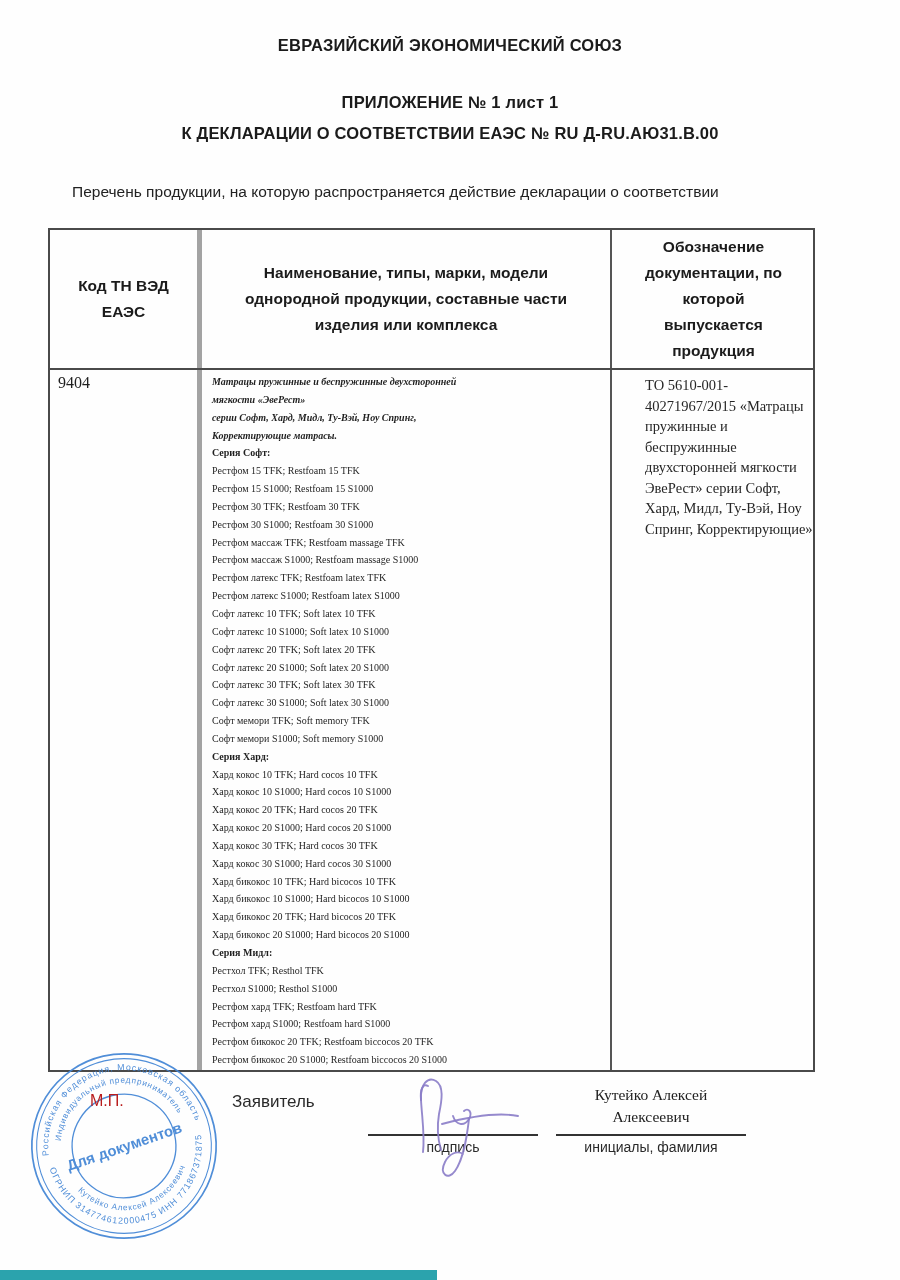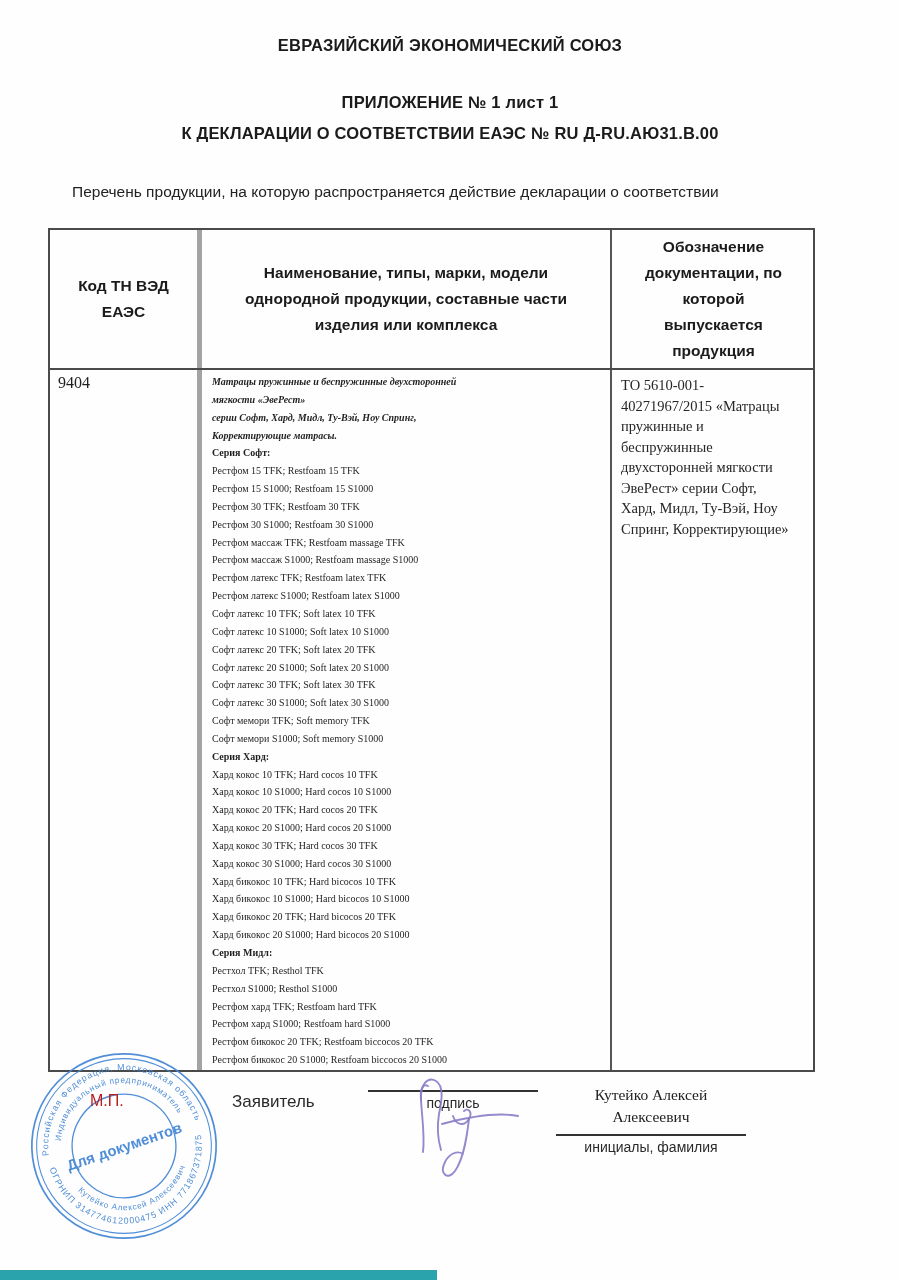--- a/index.html
+++ b/index.html
@@ -34,28 +34,28 @@
   .c2{width:410px;flex:0 0 410px;border-right:2px solid #555;}
   .c3{width:203px;flex:0 0 203px;}
   .th{display:flex;align-items:center;justify-content:center;text-align:center;
       font-weight:bold;font-size:15.5px;line-height:26px;color:#1b1b1b;}
   .th.c1{padding:4px 18px;}
   .th.c2{padding:4px 34px;}
   .th.c3{padding:4px 25px;}
   .td{font-family:"Liberation Serif",serif;}
   .td.c1{font-size:16px;padding:4px 8px;}
   .td.c2{font-size:10px;line-height:17.85px;padding:3px 6px 12px 10px;}
-  .td.c3{font-size:14.5px;line-height:20.5px;padding:5px 24px 0 9px;color:#262626;}
+  .td.c3{font-size:14.5px;line-height:20.5px;padding:5px 24px 0 9px;color:#262626;margin-left:24px;}
   .pline{white-space:nowrap;}
   .pline.bi{font-weight:bold;font-style:italic;}
   .pline.b{font-weight:bold;}
   
   .mp{position:absolute;left:90px;top:1092px;font-size:16px;color:#b91c1c;z-index:3;}
   .applicant{position:absolute;left:232px;top:1092px;font-size:17px;color:#2a2a2a;}
-  .sig-block{position:absolute;left:368px;top:1090px;width:170px;text-align:center;}
+  .sig-block{position:absolute;left:368px;top:1134px;width:170px;text-align:center;}
   .name-block{position:absolute;left:556px;top:1084px;width:190px;text-align:center;}
   .rule{border-top:2px solid #333;width:100%;}
   .caption{font-size:14px;color:#2a2a2a;margin-top:3px;}
   .name-text{font-family:"Liberation Serif",serif;font-size:15.5px;line-height:22px;color:#222;margin-bottom:6px;}
   
   .stamp{position:absolute;left:28px;top:1050px;width:192px;height:192px;transform:rotate(-13deg);z-index:2;opacity:.92;}
   .stamp text{fill:var(--stamp-blue);}
   .stamp circle{stroke:var(--stamp-blue);fill:none;}
   .ring-txt{font-family:"Liberation Sans",sans-serif;font-size:9.2px;letter-spacing:1px;}
   .ring-txt2{font-family:"Liberation Sans",sans-serif;font-size:8.6px;letter-spacing:.8px;}

